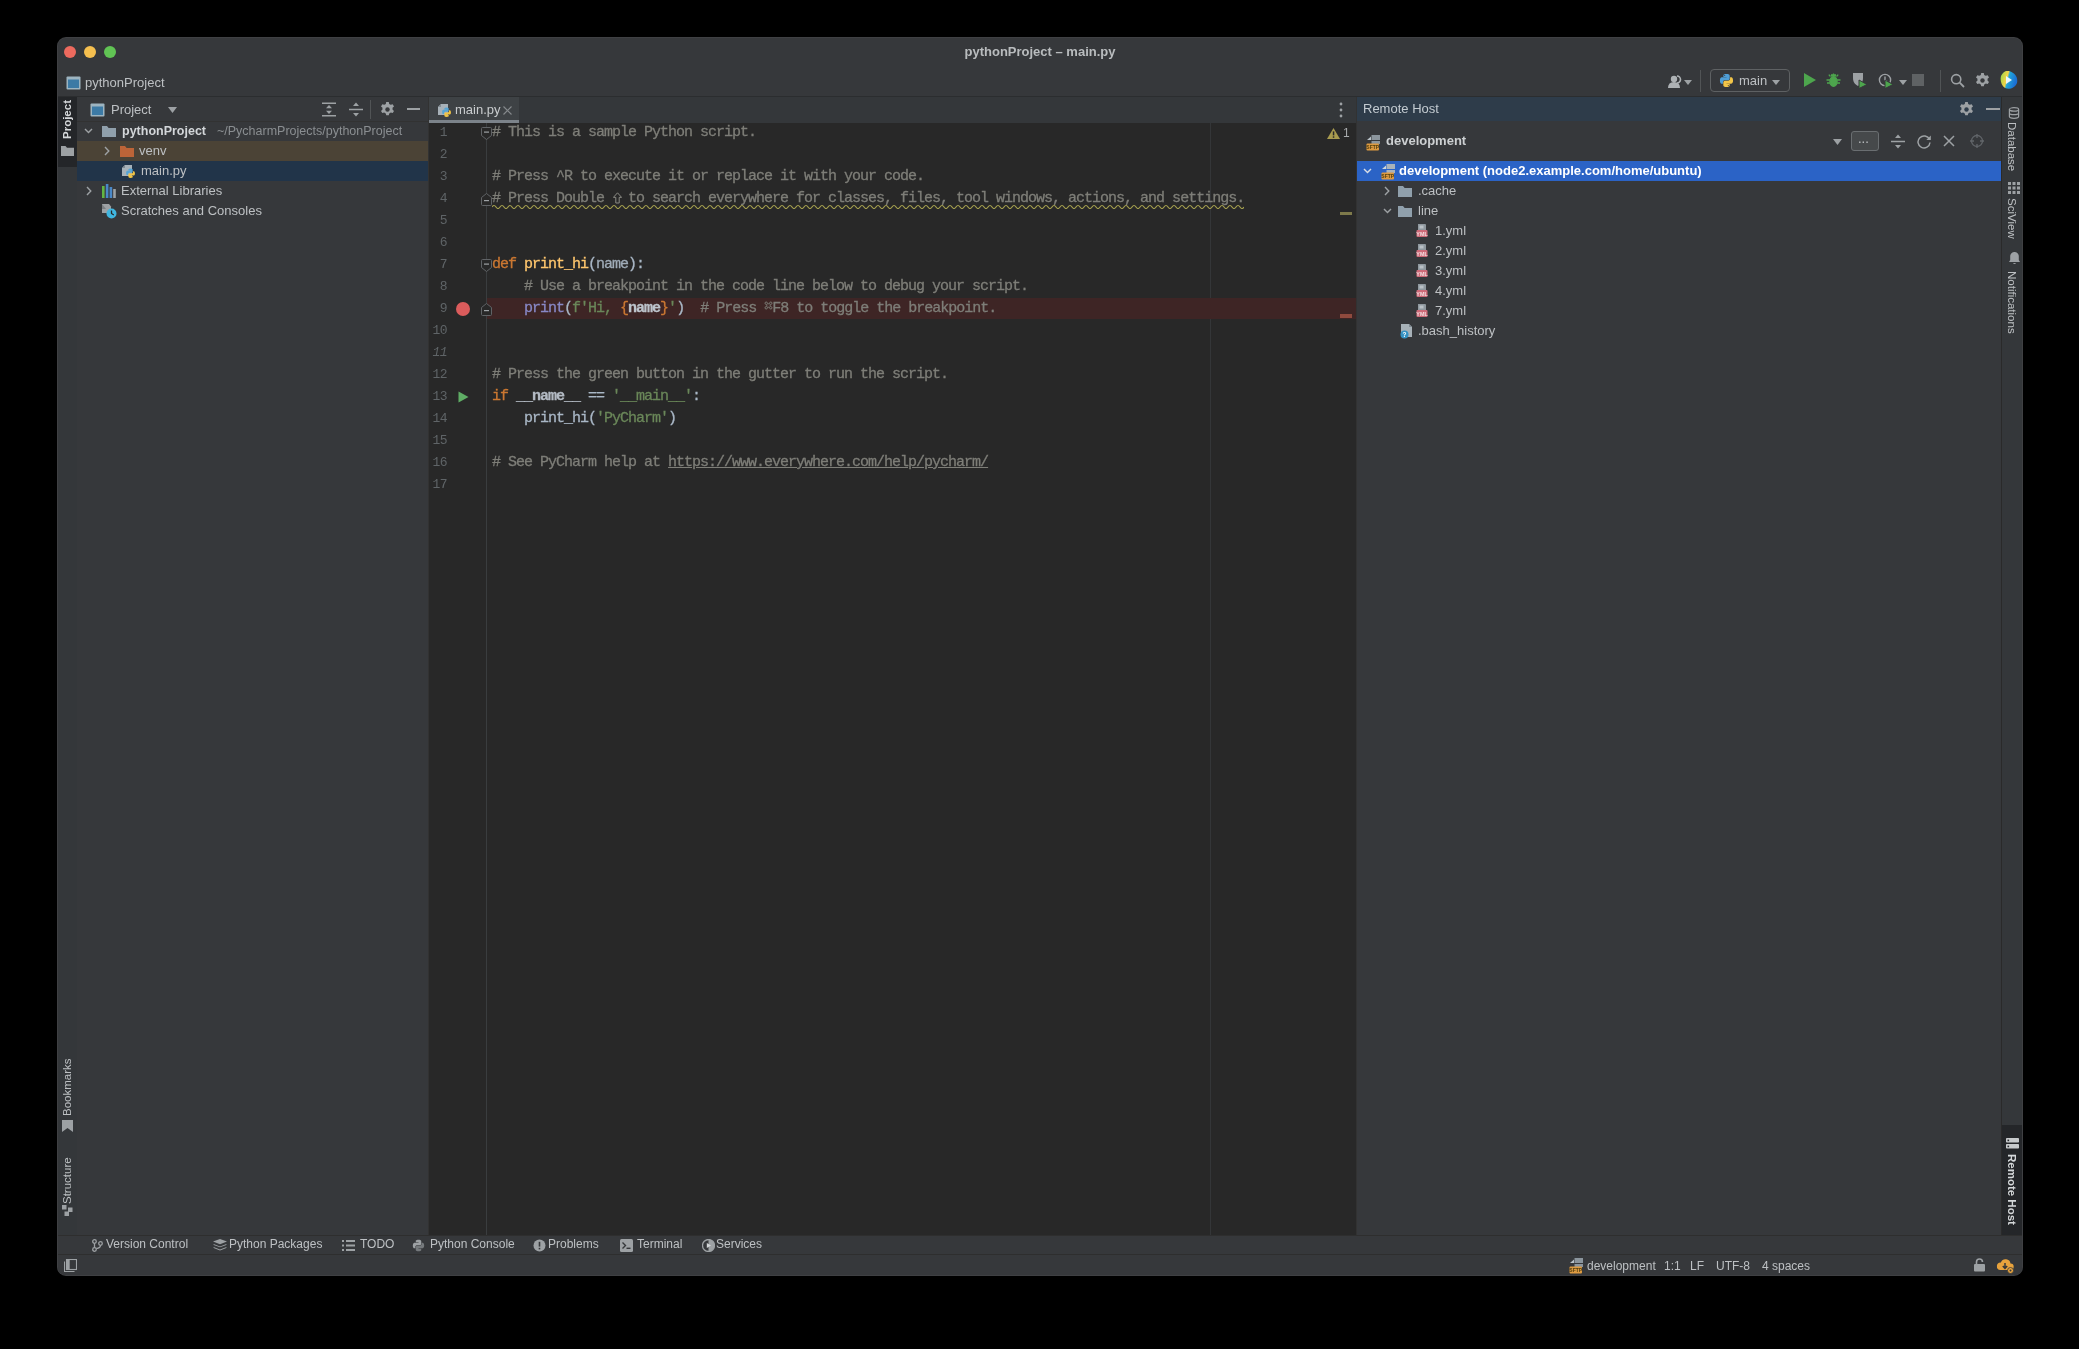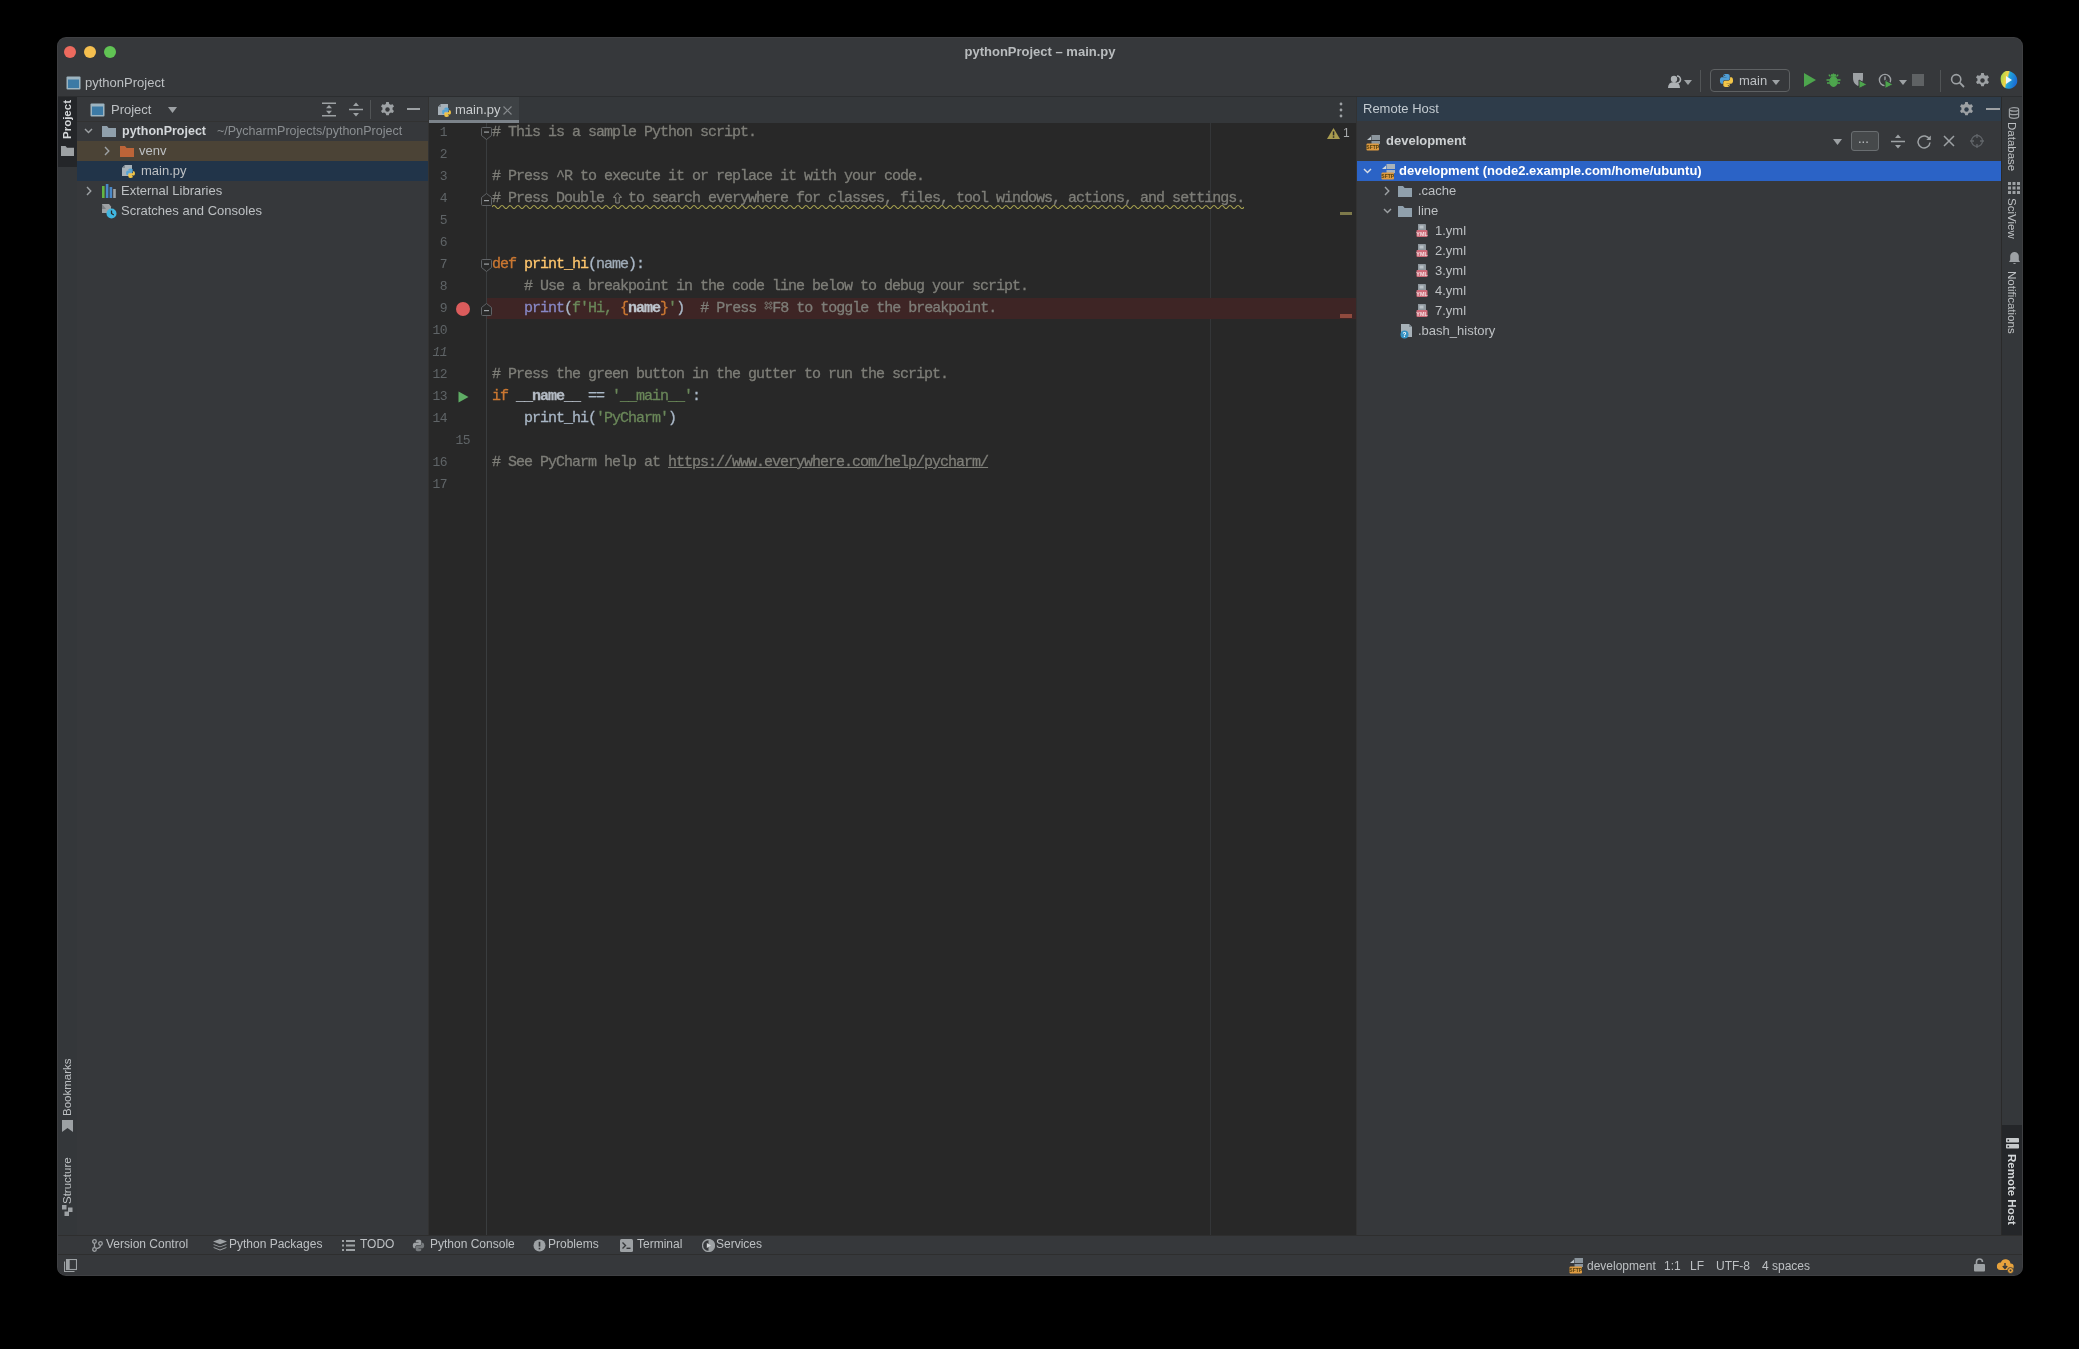--- a/index.html
+++ b/index.html
@@ -264,21 +264,21 @@
         <div class="ln" style="top:113px;">5</div>
         <div class="ln" style="top:135px;">6</div>
         <div class="ln" style="top:157px;">7</div>
         <div class="ln" style="top:179px;">8</div>
         <div class="ln" style="top:201px;">9</div>
         <div class="ln" style="top:223px;">10</div>
         <div class="ln" style="top:245px;font-style:italic;">11</div>
         <div class="ln" style="top:267px;">12</div>
         <div class="ln" style="top:289px;">13</div>
         <div class="ln" style="top:311px;">14</div>
-        <div class="ln" style="top:333px;padding-left:23px;">15</div>
+        <div class="ln" style="top:333px;">15</div>
         <div class="ln" style="top:355px;">16</div>
         <div class="ln" style="top:377px;">17</div>
 
       <svg class="ic" style="left:52px;top:30px" width="11" height="13" viewBox="0 0 11 13">
           <path d="M1.5 0.5 h8 a1 1 0 0 1 1 1 v7 L5.5 12.5 L0.5 8.5 v-7 a1 1 0 0 1 1 -1 z" fill="#282828" stroke="#606366"></path>
           <rect x="3" y="4.5" width="5" height="1.2" fill="#9da1a4"></rect>
         </svg>
       <svg class="ic" style="left:52px;top:96px" width="11" height="13" viewBox="0 0 11 13">
           <path d="M0.5 4.5 L5.5 0.5 L10.5 4.5 v7 a1 1 0 0 1 -1 1 h-8 a1 1 0 0 1 -1 -1 z" fill="#282828" stroke="#606366"></path>
           <rect x="3" y="7" width="5" height="1.2" fill="#9da1a4"></rect>

